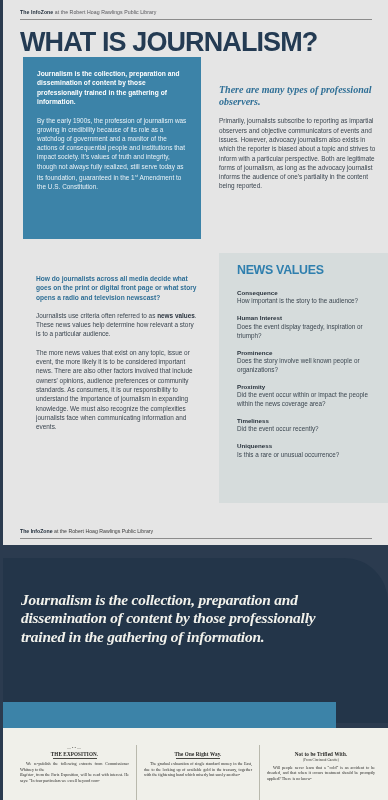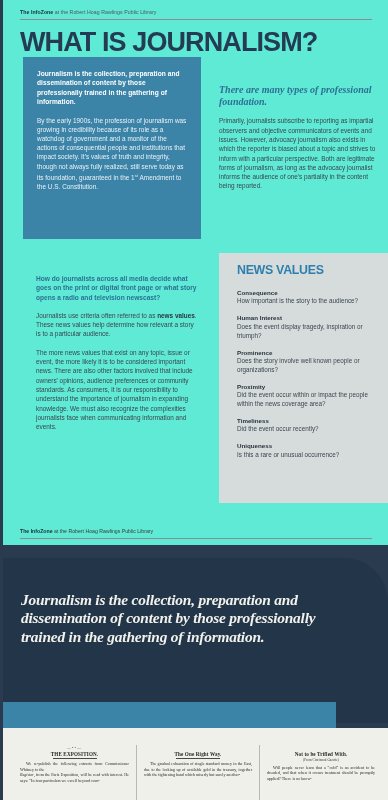--- a/index.html
+++ b/index.html
@@ -6,21 +6,21 @@
   html,body{ width:388px; height:800px; }
   body{
     font-family:"Liberation Sans", sans-serif;
     background:#2b3b4f;
     overflow:hidden;
     position:relative;
   }
   
   .page1{
     position:absolute; left:3px; top:0; width:385px; height:545px;
-    background:#5eead4;
+    background:#e5e5e5;
     overflow:hidden;
   }
   .brandbar{
     position:absolute; left:17px; top:9px; width:352px;
     font-size:5.2px; letter-spacing:.06px; color:#3c3c3c;
     white-space:nowrap;
   }
   .brandbar b{ color:#1d2a38; font-weight:700; }
   .brandbar .sub{ font-weight:400; color:#55555a; }
   .brandrule{
@@ -172,21 +172,21 @@
   <div class="titlebar">WHAT IS JOURNALISM?</div>
 
   <div class="bluebox">
     <div class="inner">
       <div class="bb-lead">Journalism is the collection, preparation and dissemination of content by those professionally trained in the gathering of information.</div>
       <div class="bb-body"><span>By the early 1900s, the profession of journalism was growing in credibility because of its role as a watchdog of government and a monitor of the actions of consequential people and institutions that impact society. It's values of truth and integrity, though not always fully realized, still serve today as its foundation, guaranteed in the 1</span><sup>st</sup><span> Amendment to the U.S. Constitution.</span></div>
     </div>
   </div>
 
   <div class="rightcol">
-    <div class="rc-head">There are many types of professional foundation.</div>
+    <div class="rc-head">There are many types of professional observers.</div>
     <div class="rc-body">Primarily, journalists subscribe to reporting as impartial observers and objective communicators of events and issues. However, advocacy journalism also exists in which the reporter is biased about a topic and strives to inform with a particular perspective. Both are legitimate forms of journalism, as long as the advocacy journalist informs the audience of one's partiality in the content being reported.</div>
   </div>
 
   <div class="llcol">
     <div class="ll-q">How do journalists across all media decide what goes on the print or digital front page or what story opens a radio and television newscast?</div>
     <div class="ll-p"><span>Journalists use criteria often referred to as </span><b>news values</b><span>. These news values help determine how relevant a story is to a particular audience.</span></div>
     <div class="ll-p">The more news values that exist on any topic, issue or event, the more likely it is to be considered important news. There are also other factors involved that include owners' opinions, audience preferences or community standards. As consumers, it is our responsibility to understand the importance of journalism in expanding knowledge. We must also recognize the complexities journalists face when communicating information and events.</div>
   </div>
 
   <div class="nvpanel">

